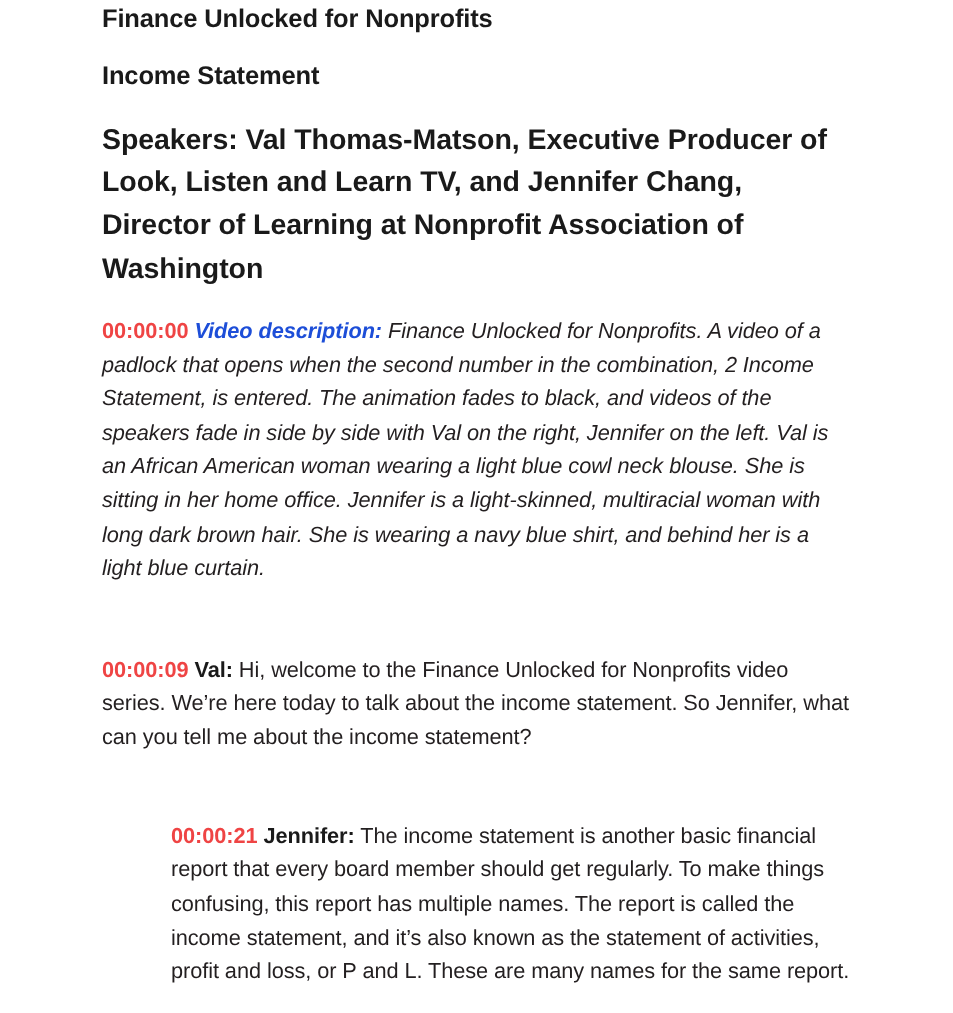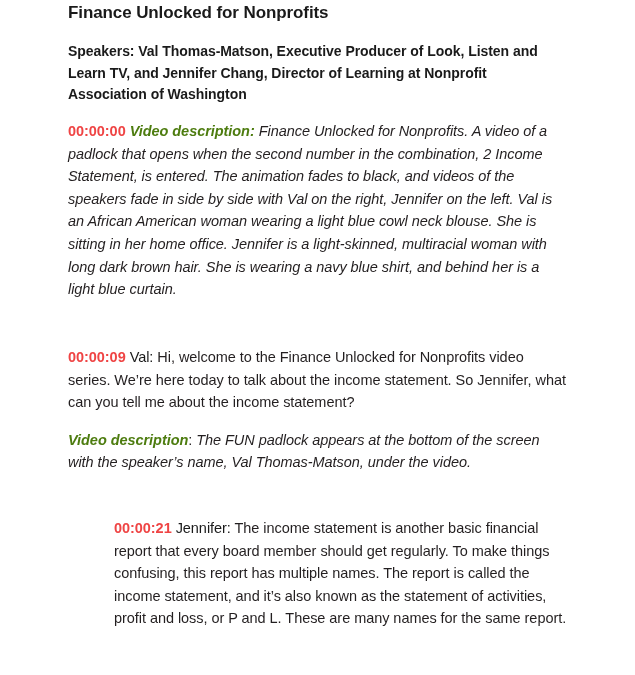--- a/index.html
+++ b/index.html
@@ -31,21 +31,21 @@
     padding: 0;
     letter-spacing: -0.1px;
   }
   .doc-title {
     padding-top: 2px;
   }
   .doc-subtitle {
     padding-top: 17px;
   }
   .speakers {
-    font-size: 14px;
+    font-size: 19px;
     font-weight: bold;
     line-height: 1.52;
     color: #1a1a1a;
     margin: 0;
     padding-top: 18px;
     letter-spacing: -0.05px;
   }
   .para {
     font-size: 14.5px;
     line-height: 1.56;
@@ -63,59 +63,57 @@
   .para.gap-mid {
     padding-top: 43px;
     margin-left: 46px;
   }
   .timestamp {
     font-weight: bold;
     font-style: normal;
     color: #ef4444;
   }
   .speaker-name {
-    font-weight: normal;
+    font-weight: bold;
     font-style: normal;
     color: #1a1a1a;
   }
   .vd-label {
     font-weight: bold;
     font-style: italic;
-    color: #4d7c0f;
+    color: #1d4ed8;
   }
   .vd-colon {
     font-weight: normal;
     font-style: normal;
   }
   .desc-body {
     font-style: italic;
     margin-top: 20px;
   }
 </style>
 </head>
 <body>
 
 <div class="page">
 
   <h1 class="doc-title">Finance Unlocked for Nonprofits</h1>
 
+  <h2 class="doc-subtitle">Income Statement</h2>
 
   <p class="speakers">Speakers: Val Thomas-Matson, Executive Producer of Look, Listen and Learn TV, and Jennifer Chang, Director of Learning at Nonprofit Association of Washington</p>
 
   <p class="para">
     <span class="timestamp">00:00:00</span><span> </span><span class="vd-label">Video description:</span><span class="desc-body"> Finance Unlocked for Nonprofits. A video of a padlock that opens when the second number in the combination, 2 Income Statement, is entered. The animation fades to black, and videos of the speakers fade in side by side with Val on the right, Jennifer on the left. Val is an African American woman wearing a light blue cowl neck blouse. She is sitting in her home office. Jennifer is a light-skinned, multiracial woman with long dark brown hair. She is wearing a navy blue shirt, and behind her is a light blue curtain.</span>
   </p>
 
   <p class="para gap-block">
     <span class="timestamp">00:00:09</span><span> </span><span class="speaker-name">Val:</span><span> Hi, welcome to the Finance Unlocked for Nonprofits video series. We’re here today to talk about the income statement. So Jennifer, what can you tell me about the income statement?</span>
   </p>
 
-  <p class="para">
-    <span class="vd-label">Video description</span><span class="vd-colon">:</span><span class="desc-body"> The FUN padlock appears at the bottom of the screen with the speaker’s name, Val Thomas-Matson, under the video.</span>
-  </p>
 
   <p class="para gap-mid">
     <span class="timestamp">00:00:21</span><span> </span><span class="speaker-name">Jennifer:</span><span> The income statement is another basic financial report that every board member should get regularly. To make things confusing, this report has multiple names. The report is called the income statement, and it’s also known as the statement of activities, profit and loss, or P and L. These are many names for the same report.</span>
   </p>
 
   <p class="para tight">
     
   </p>
 
 </div>

